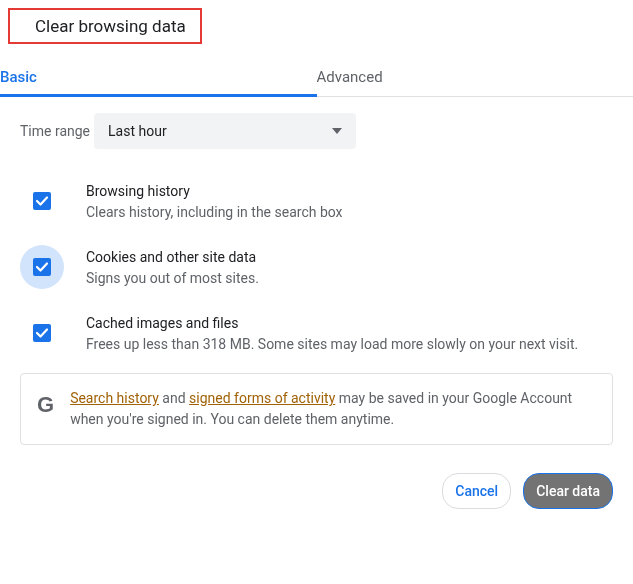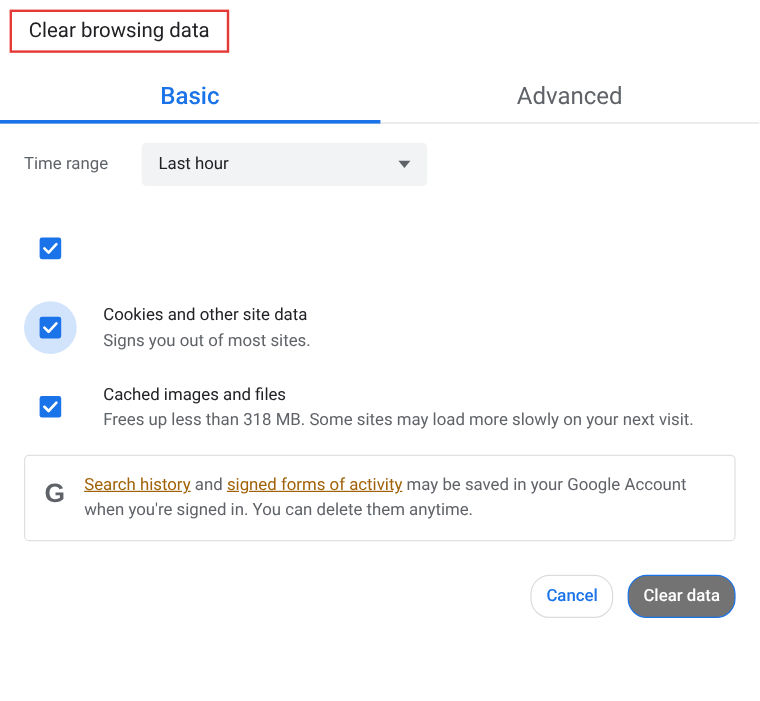--- a/index.html
+++ b/index.html
@@ -8,35 +8,35 @@
     padding: 0;
     font-family: 'Segoe UI', Roboto, Arial, sans-serif;
     font-size: 14px;
     color: #202124;
     background: #fff;
     width: 633px;
   }
   .dialog-title {
     display: inline-block;
     margin: 8px 0 0 8px;
-    padding: 6px 14px 6px 14px;
+    padding: 6px 14px 6px 25px;
     border: 2px solid #e53935;
     font-size: 17px;
     color: #202124;
   }
   .tabs {
     display: flex;
     margin-top: 12px;
     border-bottom: 1px solid #e0e0e0;
   }
   .tab {
     flex: 1;
-    text-align: center;
+    text-align: left;
     padding: 12px 0 10px 0;
-    font-size: 20px;
+    font-size: 15px;
     color: #5f6368;
     cursor: pointer;
     position: relative;
   }
   .tab.active {
     color: #1a73e8;
     font-weight: 500;
   }
   .tab.active::after {
     content: "";
@@ -44,32 +44,32 @@
     left: 0; right: 0; bottom: -1px;
     height: 3px;
     background: #1a73e8;
   }
   .content {
     padding: 16px 20px 0 20px;
   }
   .time-row {
     display: flex;
     align-items: center;
-    gap: 28px;
+    gap: 4px;
     margin-bottom: 22px;
   }
   .time-label {
     color: #5f6368;
     font-size: 14px;
   }
   .select {
     background: #f1f3f4;
     border-radius: 4px;
     padding: 10px 14px;
-    width: 238px;
+    width: 262px;
     display: flex;
     justify-content: space-between;
     align-items: center;
     cursor: pointer;
     color: #202124;
   }
   .select .arrow {
     width: 0; height: 0;
     border-left: 5px solid transparent;
     border-right: 5px solid transparent;
@@ -174,20 +174,24 @@
   </div>
 
   <div class="option-row">
     <div class="checkbox-wrap">
       <div class="checkbox">
         <svg width="14" height="14" viewBox="0 0 14 14">
             <path d="M2 7 L5.5 10.5 L12 3.5" stroke="#fff" stroke-width="2.2" fill="none" stroke-linecap="round" stroke-linejoin="round"></path>
           </svg>
       </div>
     </div>
+    <div class="option-text">
+      <div class="option-title">Browsing history</div>
+      <div class="option-desc">Clears history, including in the search box</div>
+    </div>
   </div>
 
   <div class="option-row">
     <div class="checkbox-wrap halo">
       <div class="checkbox">
         <svg width="14" height="14" viewBox="0 0 14 14">
             <path d="M2 7 L5.5 10.5 L12 3.5" stroke="#fff" stroke-width="2.2" fill="none" stroke-linecap="round" stroke-linejoin="round"></path>
           </svg>
       </div>
     </div>

